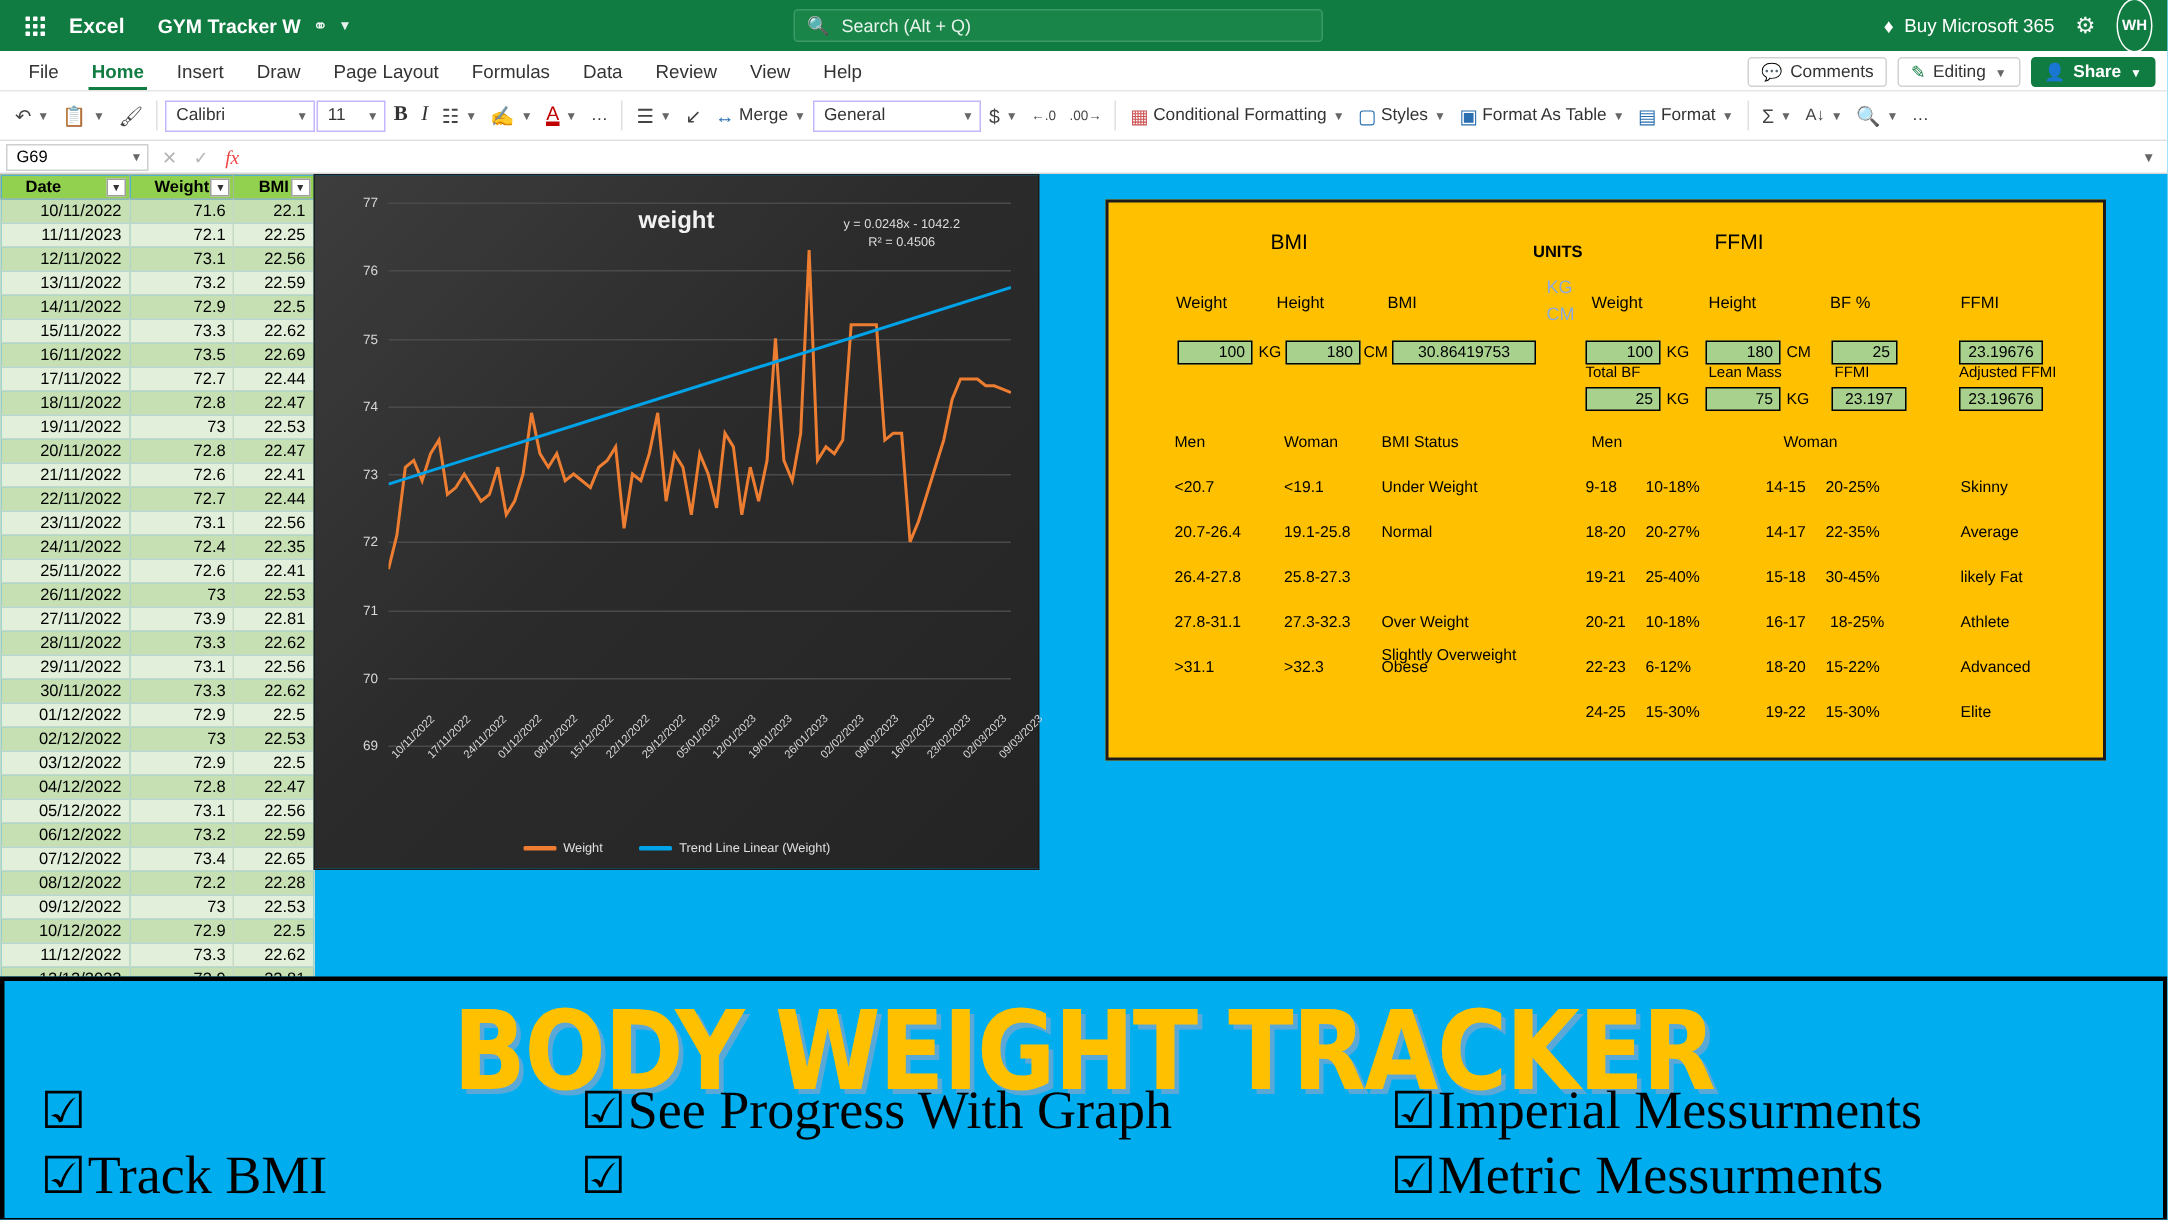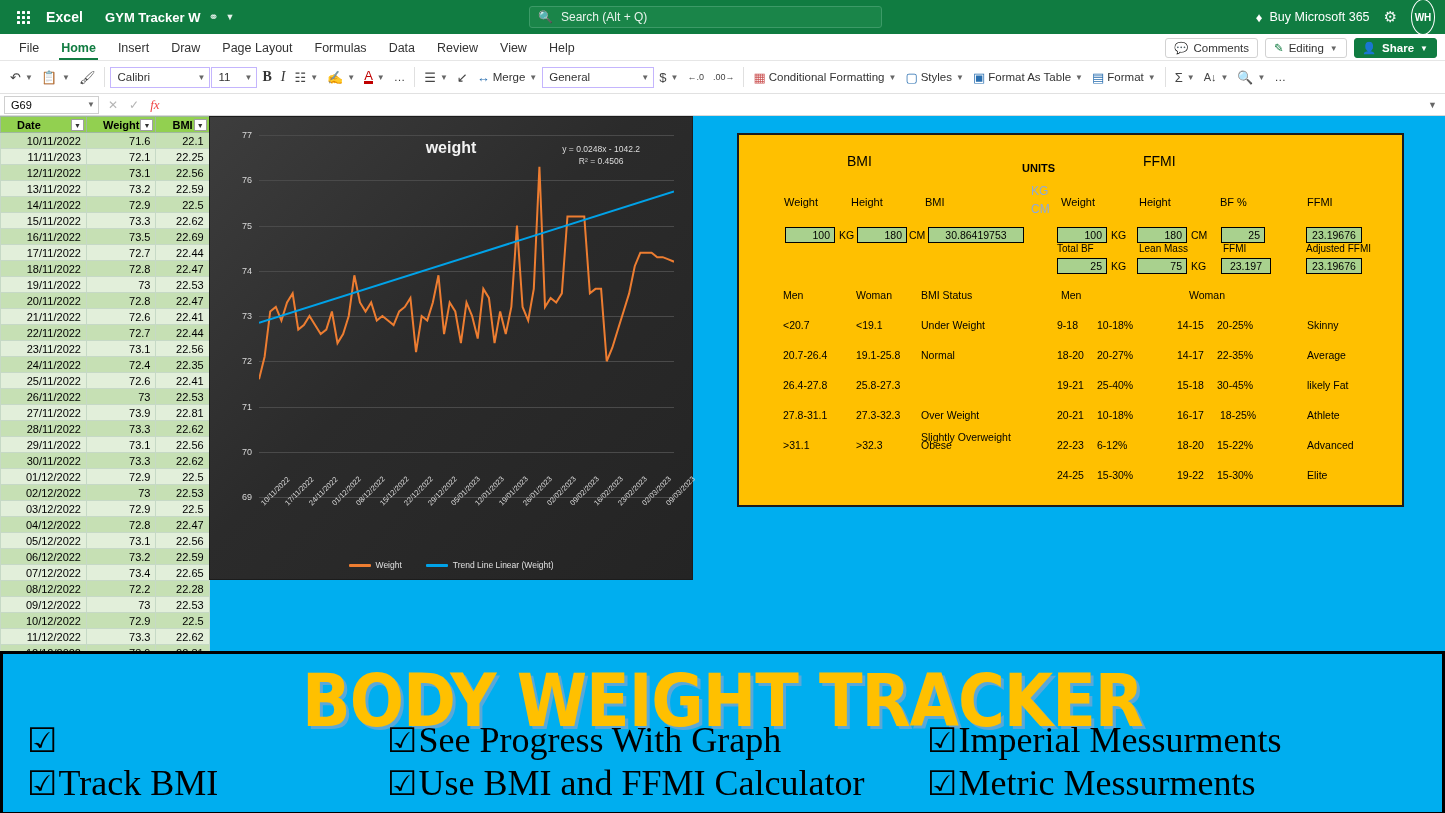--- a/index.html
+++ b/index.html
@@ -725,21 +725,20 @@
             <span>Imperial Messurments</span>
           </div>
         </div>
         <div class="bfrow">
           <div class="bfcell c1">
             <span class="ck">☑</span>
             <span>Track BMI</span>
           </div>
           <div class="bfcell c2">
             <span class="ck">☑</span>
-            <span>Use BMI and FFMI Calculator</span>
           </div>
           <div class="bfcell c3">
             <span class="ck">☑</span>
             <span>Metric Messurments</span>
           </div>
         </div>
       </div>
   </div>
 
 </div>

